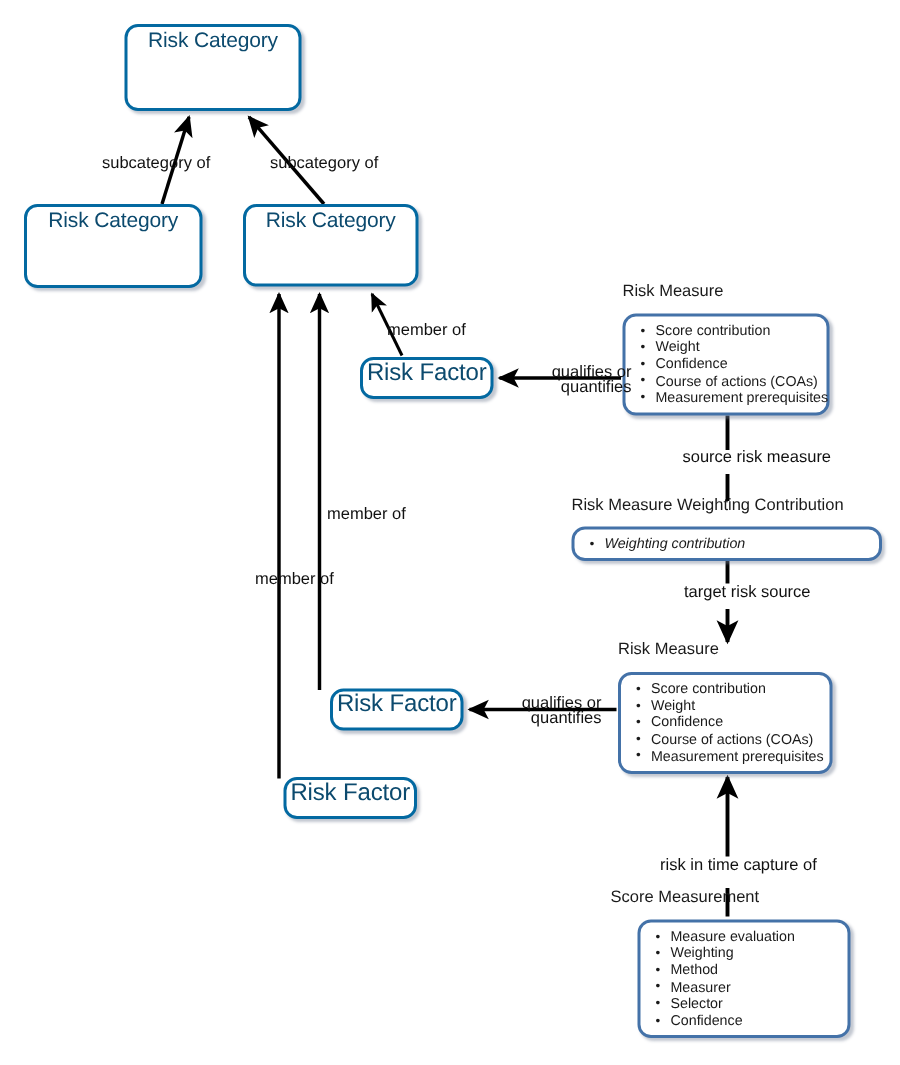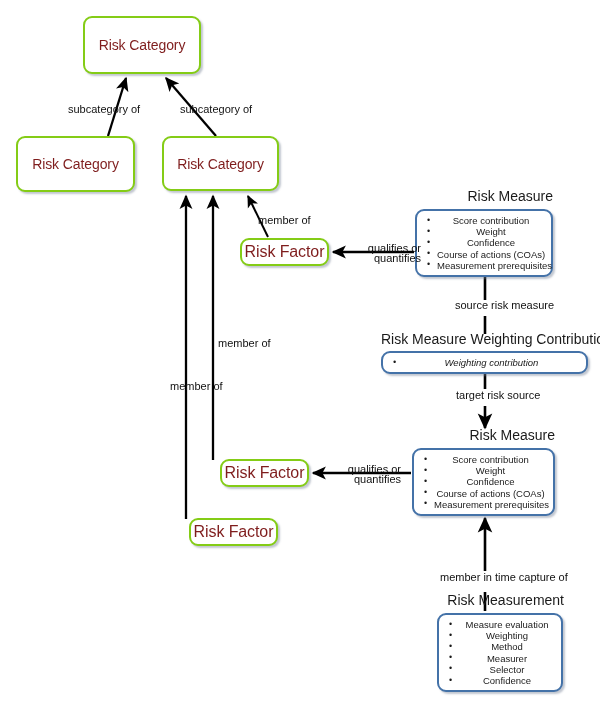--- a/index.html
+++ b/index.html
@@ -23,57 +23,56 @@
     left: 0;
     top: 0;
     width: 600px;
     height: 710px;
     pointer-events: none;
   }
   .node {
     position: absolute;
     box-sizing: border-box;
     background: #ffffff;
-    border: 2px solid #84cc16;
+    border: 2px solid #0369a1;
     border-radius: 9px;
     display: flex;
-    align-items: center;
+    align-items: flex-start;
     justify-content: center;
-    color: #7f1d1d;
+    color: #0c4a6e;
   }
   .node.shadowed {
     box-shadow: 2px 2px 2px rgba(120,130,150,0.45);
   }
   .node-label {
     font-size: 16px;
     letter-spacing: -0.1px;
     white-space: nowrap;
   }
   .node.big .node-label { font-size: 14px; }
   .entity {
     position: absolute;
   }
   .entity-title {
     position: absolute;
     left: 0;
     width: 100%;
-    text-align: right;
-    font-size: 14px;
+    text-align: left;
+    font-size: 11px;
     color: #1a1a1a;
     white-space: nowrap;
   }
   .attr-box {
     position: absolute;
     box-sizing: border-box;
     background: #ffffff;
     border: 2px solid #4472a8;
     border-radius: 9px;
     box-shadow: 2px 2px 2px rgba(120,130,150,0.45);
     padding: 4px 6px 4px 8px;
-    text-align: center;
   }
   .attr-list {
     list-style: none;
     margin: 0;
     padding: 0;
   }
   .attr-list li {
     font-size: 9.5px;
     line-height: 11.2px;
     color: #1a1a1a;
@@ -190,22 +189,22 @@
         <li>Score contribution</li>
         <li>Weight</li>
         <li>Confidence</li>
         <li>Course of actions (COAs)</li>
         <li>Measurement prerequisites</li>
       </ul>
     </div>
   </div>
 
   <div class="entity" style="left:425px; top:592px; width:121px;">
-    <div class="entity-title" style="top:0px; left:-18px; width:157px;">Risk Measurement</div>
-    <div class="attr-box" style="left:12px; top:21px; width:126px;">
+    <div class="entity-title" style="top:0px; left:-18px; width:157px;">Score Measurement</div>
+    <div class="attr-box" style="left:0px; top:21px; width:142px;">
       <ul class="attr-list">
         <li>Measure evaluation</li>
         <li>Weighting</li>
         <li>Method</li>
         <li>Measurer</li>
         <li>Selector</li>
         <li>Confidence</li>
       </ul>
     </div>
   </div>
@@ -227,15 +226,15 @@
 
   <div class="edge-label two" style="left:329px; top:464px; width:60px;">
     <div>qualifies or</div>
     <div>quantifies</div>
   </div>
 
   <div class="edge-label" style="left:443px; top:300px;">source risk measure</div>
 
   <div class="edge-label" style="left:444px; top:390px;">target risk source</div>
 
-  <div class="edge-label" style="left:428px; top:572px;">member in time capture of</div>
+  <div class="edge-label" style="left:428px; top:572px;">risk in time capture of</div>
 
 </div>
 
 </body></html>

